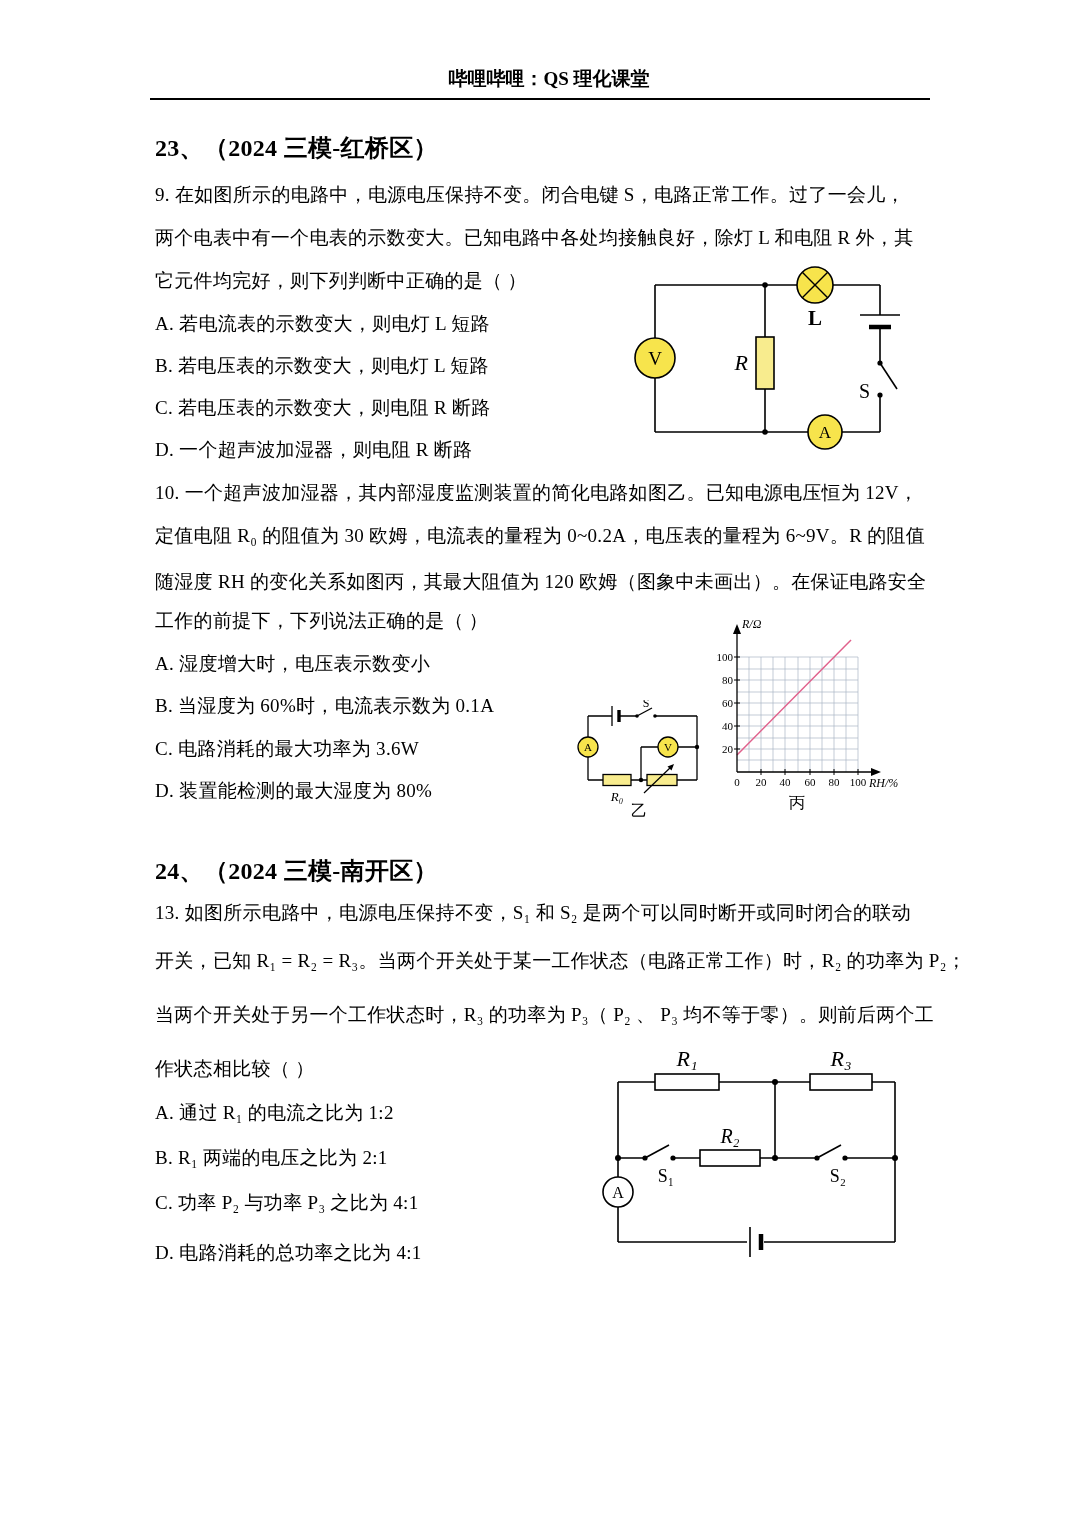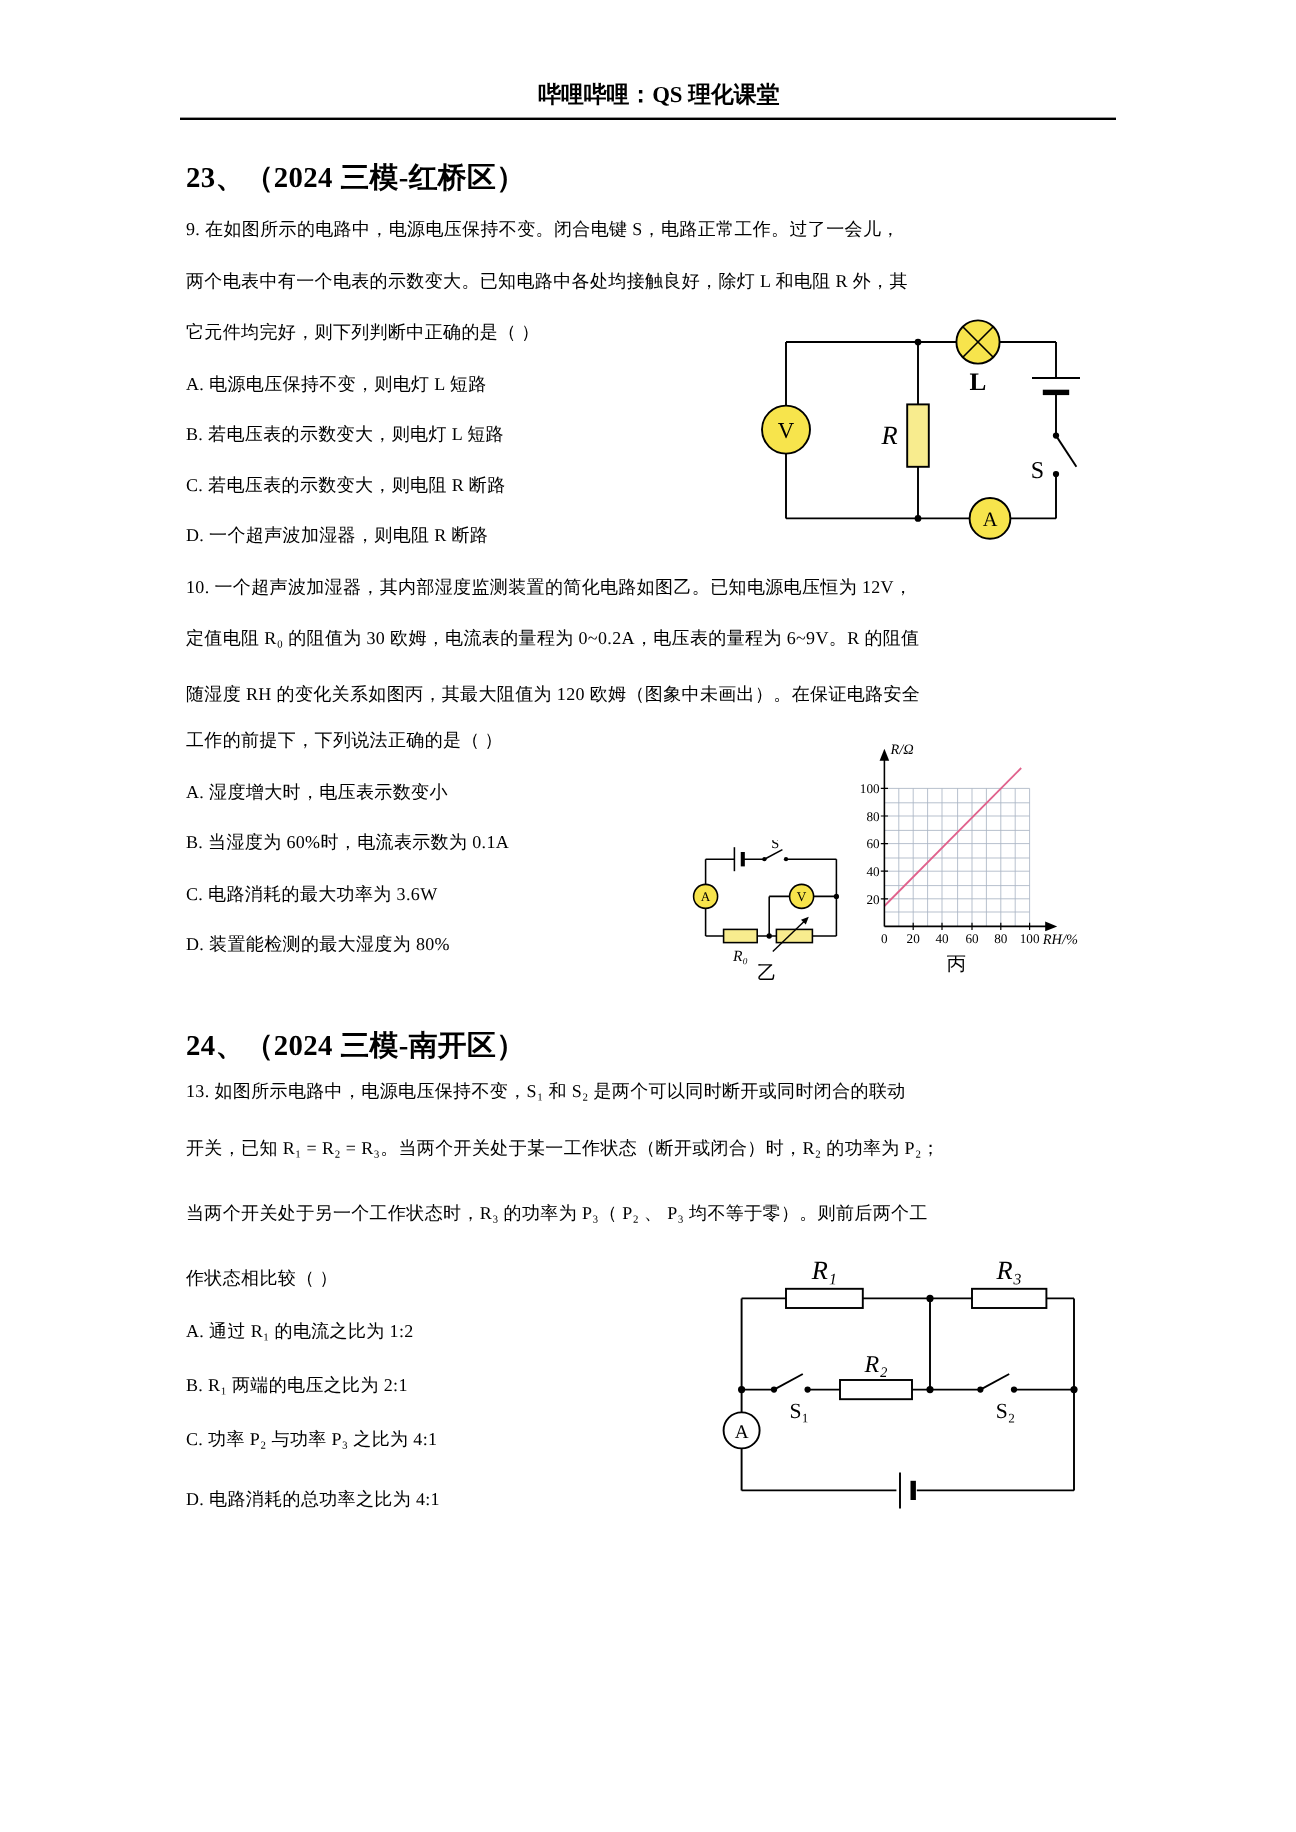--- a/index.html
+++ b/index.html
@@ -1,18 +1,18 @@
 <!DOCTYPE html>
 <html><head>
 <meta charset="utf-8">
 <style>
   html,body{margin:0;padding:0;background:#ffffff;}
   .page{position:relative;width:1080px;height:1527px;background:#ffffff;color:#000;
         font-family:"Liberation Serif","DejaVu Serif",serif;overflow:hidden;padding-left:18px;}
-  .t{position:absolute;left:155px;font-size:15px;white-space:nowrap;letter-spacing:.3px;}
+  .t{position:absolute;left:155px;font-size:19px;white-space:nowrap;letter-spacing:.3px;}
   .h{font-weight:bold;font-size:24px;}
   .header-title{position:absolute;top:66px;left:0;width:100%;text-align:center;
                 font-weight:bold;font-size:19px;}
   .header-rule{position:absolute;top:98px;left:150px;width:780px;height:0;
                border-top:2px solid #000;}
   .abs{position:absolute;}
   svg text{font-family:"Liberation Serif","DejaVu Serif",serif;}
 </style>
 </head>
 <body>
@@ -22,21 +22,21 @@
   <div class="header-title">哔哩哔哩：QS 理化课堂</div>
   <div class="header-rule"></div>
 
   <div>
     <div class="t h" style="top:132px">23、（2024 三模-红桥区）</div>
 
     <div>
       <div class="t" style="top:182px">9. 在如图所示的电路中，电源电压保持不变。闭合电键 S，电路正常工作。过了一会儿，</div>
       <div class="t" style="top:225px">两个电表中有一个电表的示数变大。已知电路中各处均接触良好，除灯 L 和电阻 R 外，其</div>
       <div class="t" style="top:268px">它元件均完好，则下列判断中正确的是（       ）</div>
-      <div class="t" style="top:311px">A. 电源电压保持不变，则电灯 L 短路</div>
+      <div class="t" style="top:311px">A. 若电流表的示数变大，则电灯 L 短路</div>
       <div class="t" style="top:353px">B. 若电压表的示数变大，则电灯 L 短路</div>
       <div class="t" style="top:395px">C. 若电压表的示数变大，则电阻 R 断路</div>
       <div class="t" style="top:437px">D. 一个超声波加湿器，则电阻 R 断路</div>
 
       <svg class="abs" style="left:620px;top:255px" width="300" height="200" viewBox="0 0 300 200">
         <g fill="none" stroke="#000" stroke-width="1.6">
           <path d="M35,30 H177 M213,30 H260"></path>
           <path d="M35,30 V83 M35,123 V177"></path>
           <path d="M35,177 H188 M222,177 H260"></path>
           <path d="M260,30 V60 M260,72 V108 M260,140 V177"></path>
@@ -163,21 +163,21 @@
         <text x="92" y="196" font-size="16" text-anchor="middle">丙</text>
       </svg>
     </div>
   </div>
 
   <div>
     <div class="t h" style="top:855px">24、（2024 三模-南开区）</div>
 
     <div>
       <div class="t" style="top:900px">13. 如图所示电路中，电源电压保持不变，S₁ 和 S₂ 是两个可以同时断开或同时闭合的联动</div>
-      <div class="t" style="top:948px">开关，已知 R₁ = R₂ = R₃。当两个开关处于某一工作状态（断开或闭合）时，R₂ 的功率为 P₂；</div>
+      <div class="t" style="top:948px">开关，已知 R₁ = R₂ = R₃。当两个开关处于某一工作状态（电路正常工作）时，R₂ 的功率为 P₂；</div>
       <div class="t" style="top:1002px">当两个开关处于另一个工作状态时，R₃ 的功率为 P₃（ P₂ 、 P₃ 均不等于零）。则前后两个工</div>
       <div class="t" style="top:1056px">作状态相比较（       ）</div>
       <div class="t" style="top:1100px">A. 通过 R₁ 的电流之比为 1:2</div>
       <div class="t" style="top:1145px">B. R₁ 两端的电压之比为 2:1</div>
       <div class="t" style="top:1190px">C. 功率 P₂ 与功率 P₃ 之比为 4:1</div>
       <div class="t" style="top:1240px">D. 电路消耗的总功率之比为 4:1</div>
 
       <svg class="abs" style="left:595px;top:1040px" width="320" height="235" viewBox="0 0 320 235">
         <g fill="none" stroke="#000" stroke-width="1.6">
           <path d="M23,42 H300"></path>

